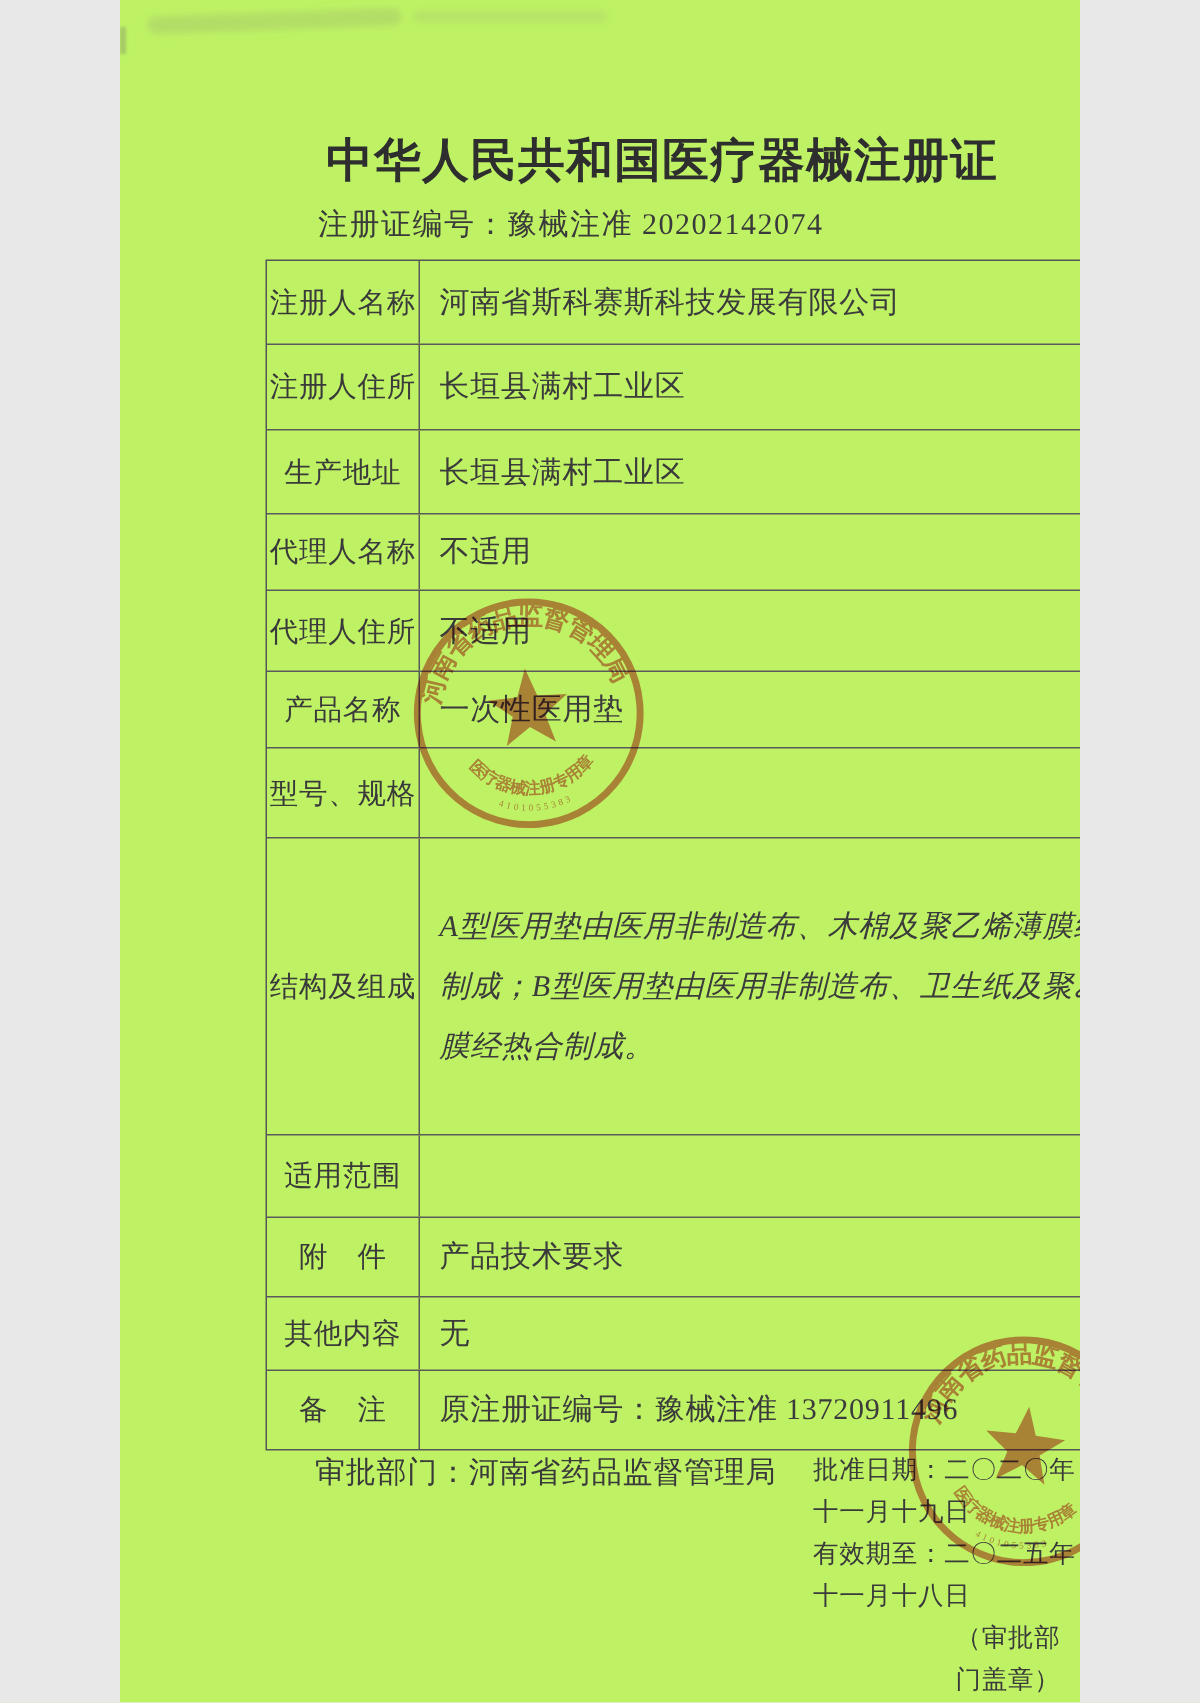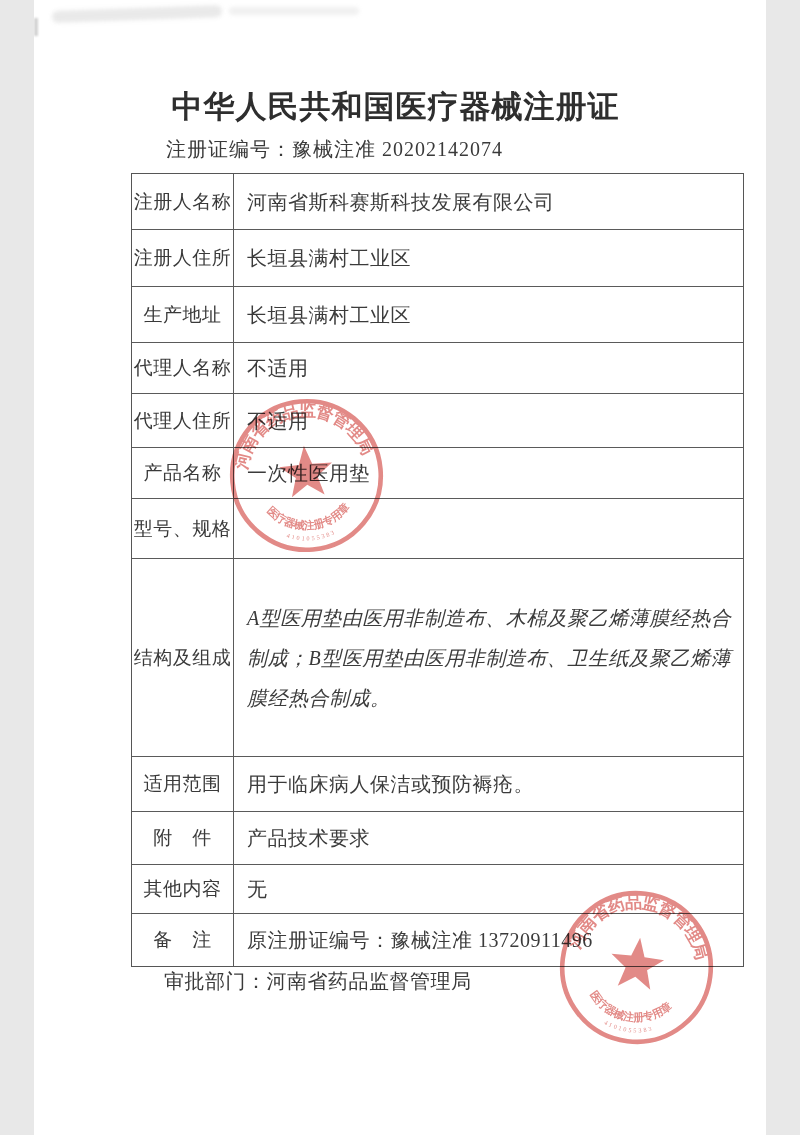--- a/index.html
+++ b/index.html
@@ -1,20 +1,20 @@
 <!DOCTYPE html>
 <html><head>
 <meta charset="utf-8">
 <style>
   html,body{margin:0;padding:0;background:#e8e8e8;}
   .page{
     position:relative;
-    width:732px;height:1135px;
+    width:640px;height:1135px;
     margin:0 auto;
-    background:#ffffff;
+    background:#bef264;
     overflow:hidden;
     font-family:"Liberation Serif","DejaVu Serif",serif;
     color:#3d3d3d;
   }
   
   .smudge{position:absolute;pointer-events:none;}
   .smudge.s1{left:18px;top:8px;width:170px;height:12px;background:rgba(120,120,120,.16);filter:blur(2px);border-radius:6px;transform:rotate(-2deg);}
   .smudge.s2{left:195px;top:7px;width:130px;height:8px;background:rgba(130,130,130,.12);filter:blur(2px);border-radius:4px;}
   .smudge.s3{left:0;top:18px;width:4px;height:18px;background:rgba(110,110,110,.30);filter:blur(1px);}
 
@@ -110,37 +110,41 @@
     </div>
     <div class="row r6">
       <div class="cell label">型号、规格</div>
     </div>
     <div class="row r7">
       <div class="cell label">结构及组成</div>
       <div class="cell value">A型医用垫由医用非制造布、木棉及聚乙烯薄膜经热合制成；B型医用垫由医用非制造布、卫生纸及聚乙烯薄膜经热合制成。</div>
     </div>
     <div class="row r8">
       <div class="cell label">适用范围</div>
-      <div class="cell value">用于临床病人保洁或预防褥疮。</div>
     </div>
     <div class="row r9">
       <div class="cell label">附　件</div>
       <div class="cell value">产品技术要求</div>
     </div>
     <div class="row r10">
       <div class="cell label">其他内容</div>
       <div class="cell value">无</div>
     </div>
     <div class="row r11">
       <div class="cell label">备　注</div>
       <div class="cell value">原注册证编号：豫械注准 13720911496</div>
     </div>
   </div>
 
   <div class="dept">审批部门：河南省药品监督管理局</div>
+  <div class="dates">
+    <div>批准日期：二〇二〇年十一月十九日</div>
+    <div>有效期至：二〇二五年十一月十八日</div>
+    <div class="seal-note">（审批部门盖章）</div>
+  </div>
 
   <div class="stamp mid">
     <svg viewBox="0 0 160 160" xmlns="http://www.w3.org/2000/svg">
       <defs>
         <path id="m-top" d="M 22.9 69.9 A 58 58 0 0 1 137.1 69.9"></path>
         <path id="m-bot" d="M 37.4 109.8 A 52 52 0 0 0 122.6 109.8"></path>
         <path id="m-num" d="M 53.4 137.1 A 63 63 0 0 0 106.6 137.1"></path>
       </defs>
       <circle cx="80" cy="80" r="72" fill="none" stroke="currentColor" stroke-width="4.5"></circle>
       <polygon fill="currentColor" points="80,51 86.5,69.1 105.7,69.7 90.5,81.4 95.9,99.8 80,89 64.1,99.8 69.5,81.4 54.3,69.7 73.5,69.1"></polygon>

